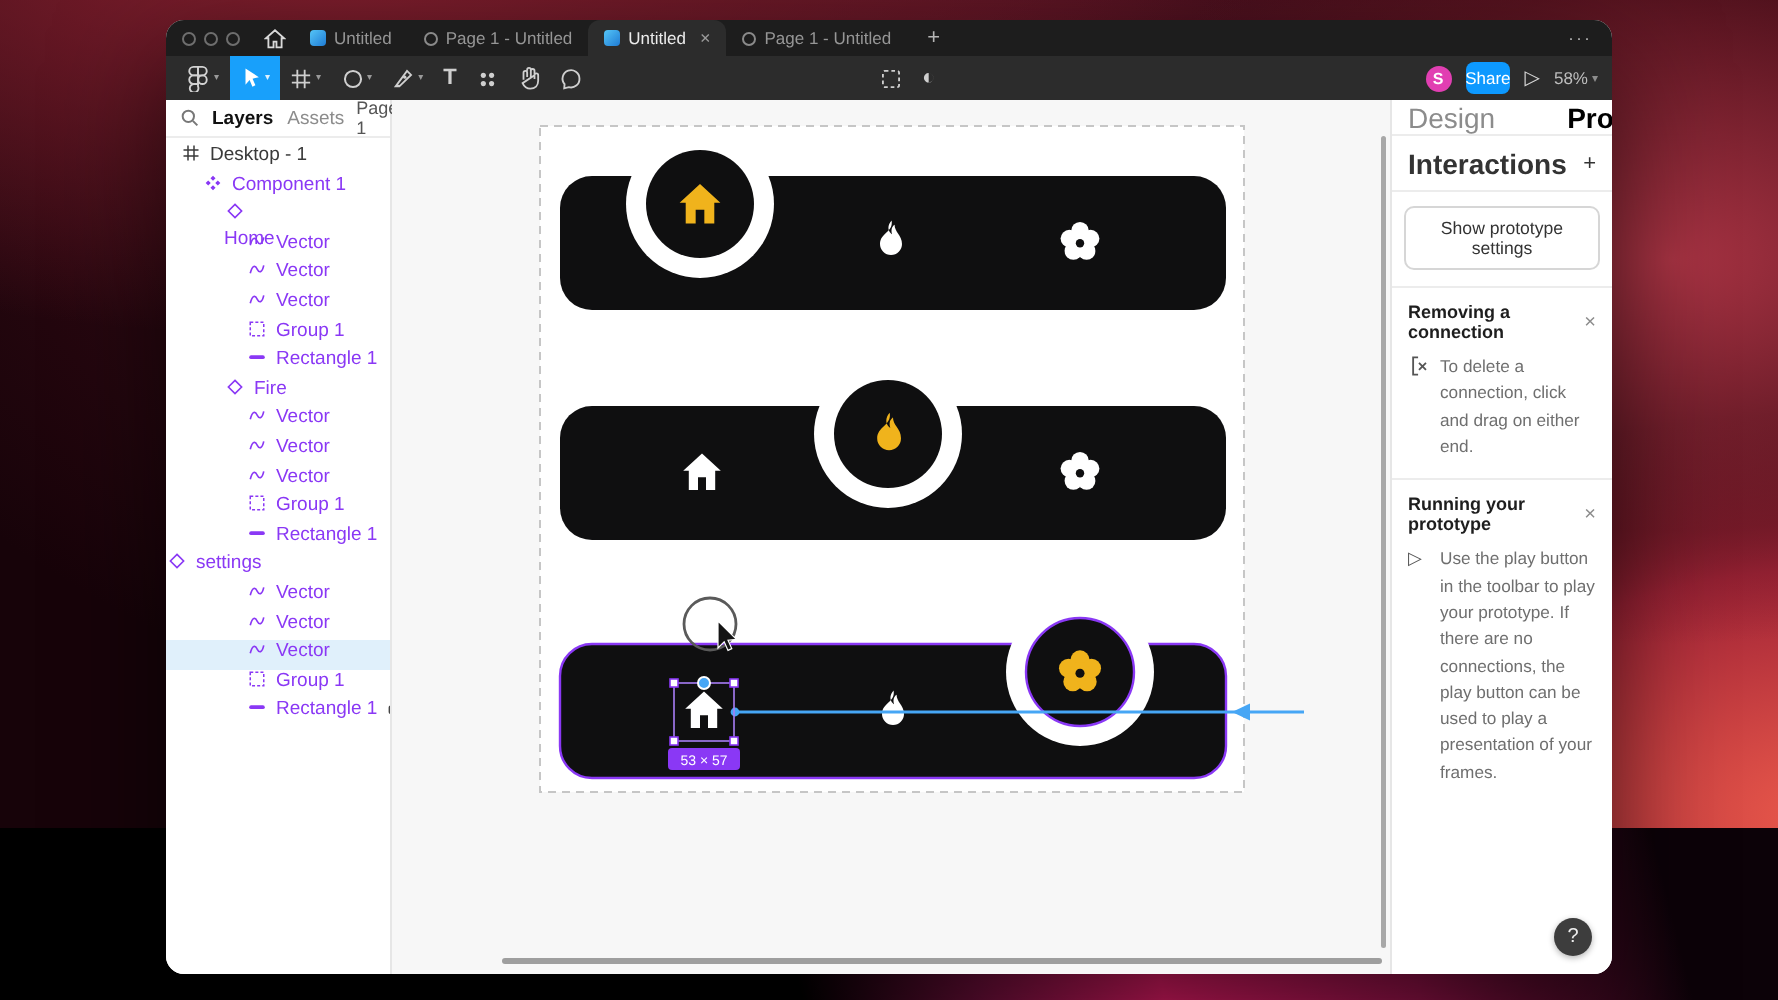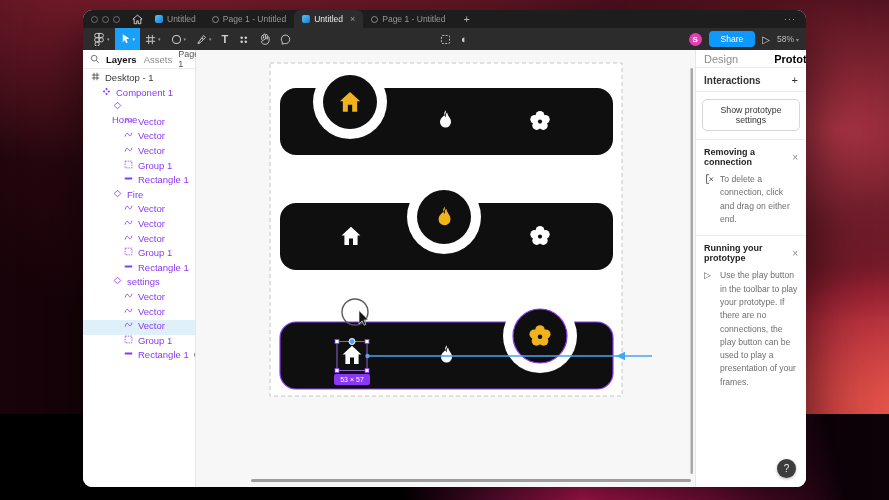--- a/index.html
+++ b/index.html
@@ -42,21 +42,21 @@
       flex:none; position:relative; padding-left:5px; }
   .tool { height:22px; display:flex; align-items:center; justify-content:center;
       padding:0 5px; color:#cfcfcf; font-size:10px; gap:1px; }
   .tool.active { background:#18a0fb; color:#fff; }
   .tool .chev { font-size:5px; color:#9a9a9a; margin-left:1px; }
   .tool.active .chev { color:#dff1ff; }
   .context-tools { position:absolute; left:352px; top:0; height:22px; display:flex; align-items:center; }
   .tb-right { margin-left:auto; display:flex; align-items:center; gap:7px; padding-right:7px; }
   .avatar { width:13px; height:13px; border-radius:50%; background:#e13fb2; color:#fff;
       font-size:8px; font-weight:bold; display:flex; align-items:center; justify-content:center; }
-  .share-btn { background:#0d99ff; color:#fff; font-size:8.5px; padding:3px 12px; border-radius:4px; }
+  .share-btn { background:#0d99ff; color:#fff; font-size:8.5px; padding:3px 0; border-radius:4px; }
   .present { color:#d8d8d8; font-size:10px; }
   .zoom { color:#bdbdbd; font-size:8.5px; display:flex; align-items:center; gap:2px; }
 
   
   .content { flex:1; display:flex; min-height:0; }
 
   
   .sidebar { width:113px; background:#fff; border-right:1px solid #e6e6e6; display:flex;
       flex-direction:column; font-size:9.5px; }
   .sb-head { height:19px; border-bottom:1px solid #ececec; display:flex; align-items:center;
@@ -76,24 +76,24 @@
 
   
   .canvas { flex:1; position:relative; background:#f7f7f7; min-width:0; }
   .canvas svg.scene { position:absolute; inset:0; }
 
   
   .panel { width:111px; background:#fff; border-left:1px solid #e6e6e6; font-size:9.5px;
       display:flex; flex-direction:column; position:relative; }
   .pn-tabs { height:18px; display:flex; align-items:center; gap:8px; padding:0 8px;
       border-bottom:1px solid #ececec; flex:none; }
-  .pn-tab { color:#8c8c8c; font-size:11px; }
+  .pn-tab { color:#8c8c8c; font-size:14px; }
   .pn-tab.active { color:#000; font-weight:bold;padding-left:28px; }
   .inter-row { display:flex; align-items:center; padding:6px 8px 5px; border-bottom:1px solid #ececec; }
-  .inter-label { color:#333; font-weight:bold; font-size:10px;text-align:right; }
+  .inter-label { color:#333; font-weight:bold; font-size:14px;text-align:right; }
   .plus { margin-left:auto; color:#333; font-size:11px; }
   .proto-btn { margin:7px 6px 8px; border:1px solid #d6d6d6; border-radius:5px; background:#fff;
       font-size:8.8px; color:#333; padding:5px 2px; text-align:center;
       font-family:inherit; }
   .tip { border-top:1px solid #ececec; padding:7px 8px 9px; }
   .tip-head { display:flex; align-items:center; }
   .tip-title { font-weight:bold; color:#1e1e1e; font-size:9px; }
   .tip-close { margin-left:auto; color:#8b8b8b; font-size:10px; }
   .tip-body { display:flex; gap:4px; margin-top:6px; }
   .tip-ic { width:12px; flex:none; color:#555; font-size:9px; line-height:1.4; }
@@ -375,21 +375,21 @@
             <span>Group 1</span>
           </div>
           <div class="lrow purple" style="padding-left: 40px;">
             <span class="lic">
               <svg width="9" height="9" viewBox="0 0 12 12">
                 <rect x="0.8" y="4.8" width="10.4" height="2.6" rx="1.3" fill="currentColor"></rect>
               </svg>
             </span>
             <span>Rectangle 1</span>
           </div>
-          <div class="lrow purple" style="padding-left: 29px;">
+          <div class="lrow purple" style="">
             <span class="lic">
               <svg width="9" height="9" viewBox="0 0 12 12">
                 <path d="M6 1.6 10.4 6 6 10.4 1.6 6z" fill="none" stroke="currentColor" stroke-width="1.1"></path>
               </svg>
             </span>
             <span>settings</span>
           </div>
           <div class="lrow purple" style="padding-left: 40px;">
             <span class="lic">
               <svg width="9" height="9" viewBox="0 0 12 12">

